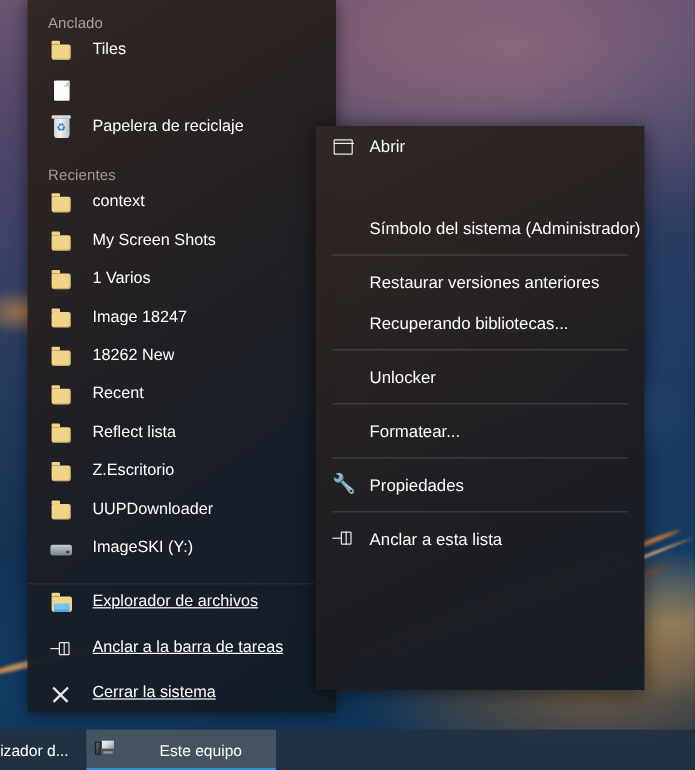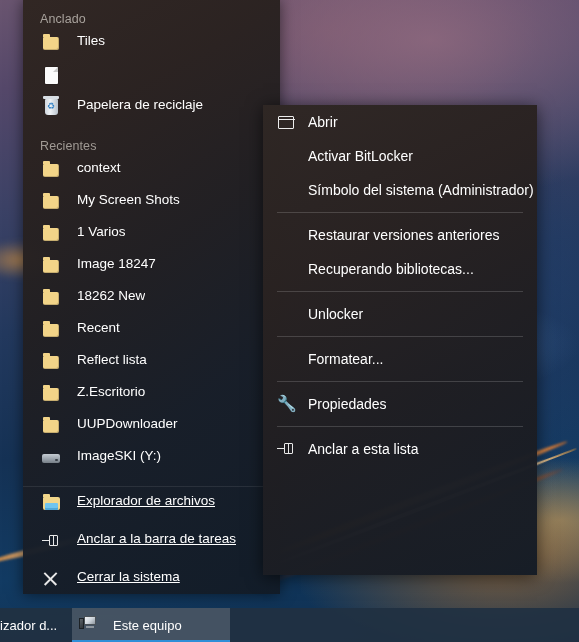--- a/index.html
+++ b/index.html
@@ -229,20 +229,21 @@
   .tb-btn {
     display:flex; align-items:center; height:34px; cursor:default;
     padding:0 12px; color:#ffffff; font-size:13px; white-space:nowrap;
     position:relative;
   }
   #tb-btn-0 { width:72px; padding-left:0; justify-content:flex-start; }
   #tb-btn-0 .tb-label { margin-left:-10px; }
   #tb-btn-1 {
     background:rgba(255,255,255,0.17);
     width:158px;
+    gap:20px;
   }
   #tb-btn-1::after {
     content:""; position:absolute; left:0; right:0; bottom:0; height:2px; background:#2f8fd8;
   }
   .tb-ico { width:20px; height:20px; margin-right:9px; flex:0 0 20px; position:relative; }
   
   .pc-ico { width:17px; height:15px; position:relative; }
   .pc-ico .scr {
     position:absolute; left:0; top:1px; width:12px; height:9px;
     background:linear-gradient(135deg,#f2f4f6 0%,#cfd6dd 50%,#8d959d 100%);
@@ -393,21 +394,20 @@
 
   <div class="cm-item">
     <span class="cm-ico">
         <span class="win-ico"></span>
       </span>
     <span class="cm-label">Abrir</span>
   </div>
 
   <div class="cm-item">
     <span class="cm-ico"></span>
-    <span class="cm-label">Activar BitLocker</span>
   </div>
 
   <div class="cm-item">
     <span class="cm-ico"></span>
     <span class="cm-label">Símbolo del sistema (Administrador)</span>
   </div>
 
   <div class="cm-sep"></div>
 
   <div class="cm-item">

